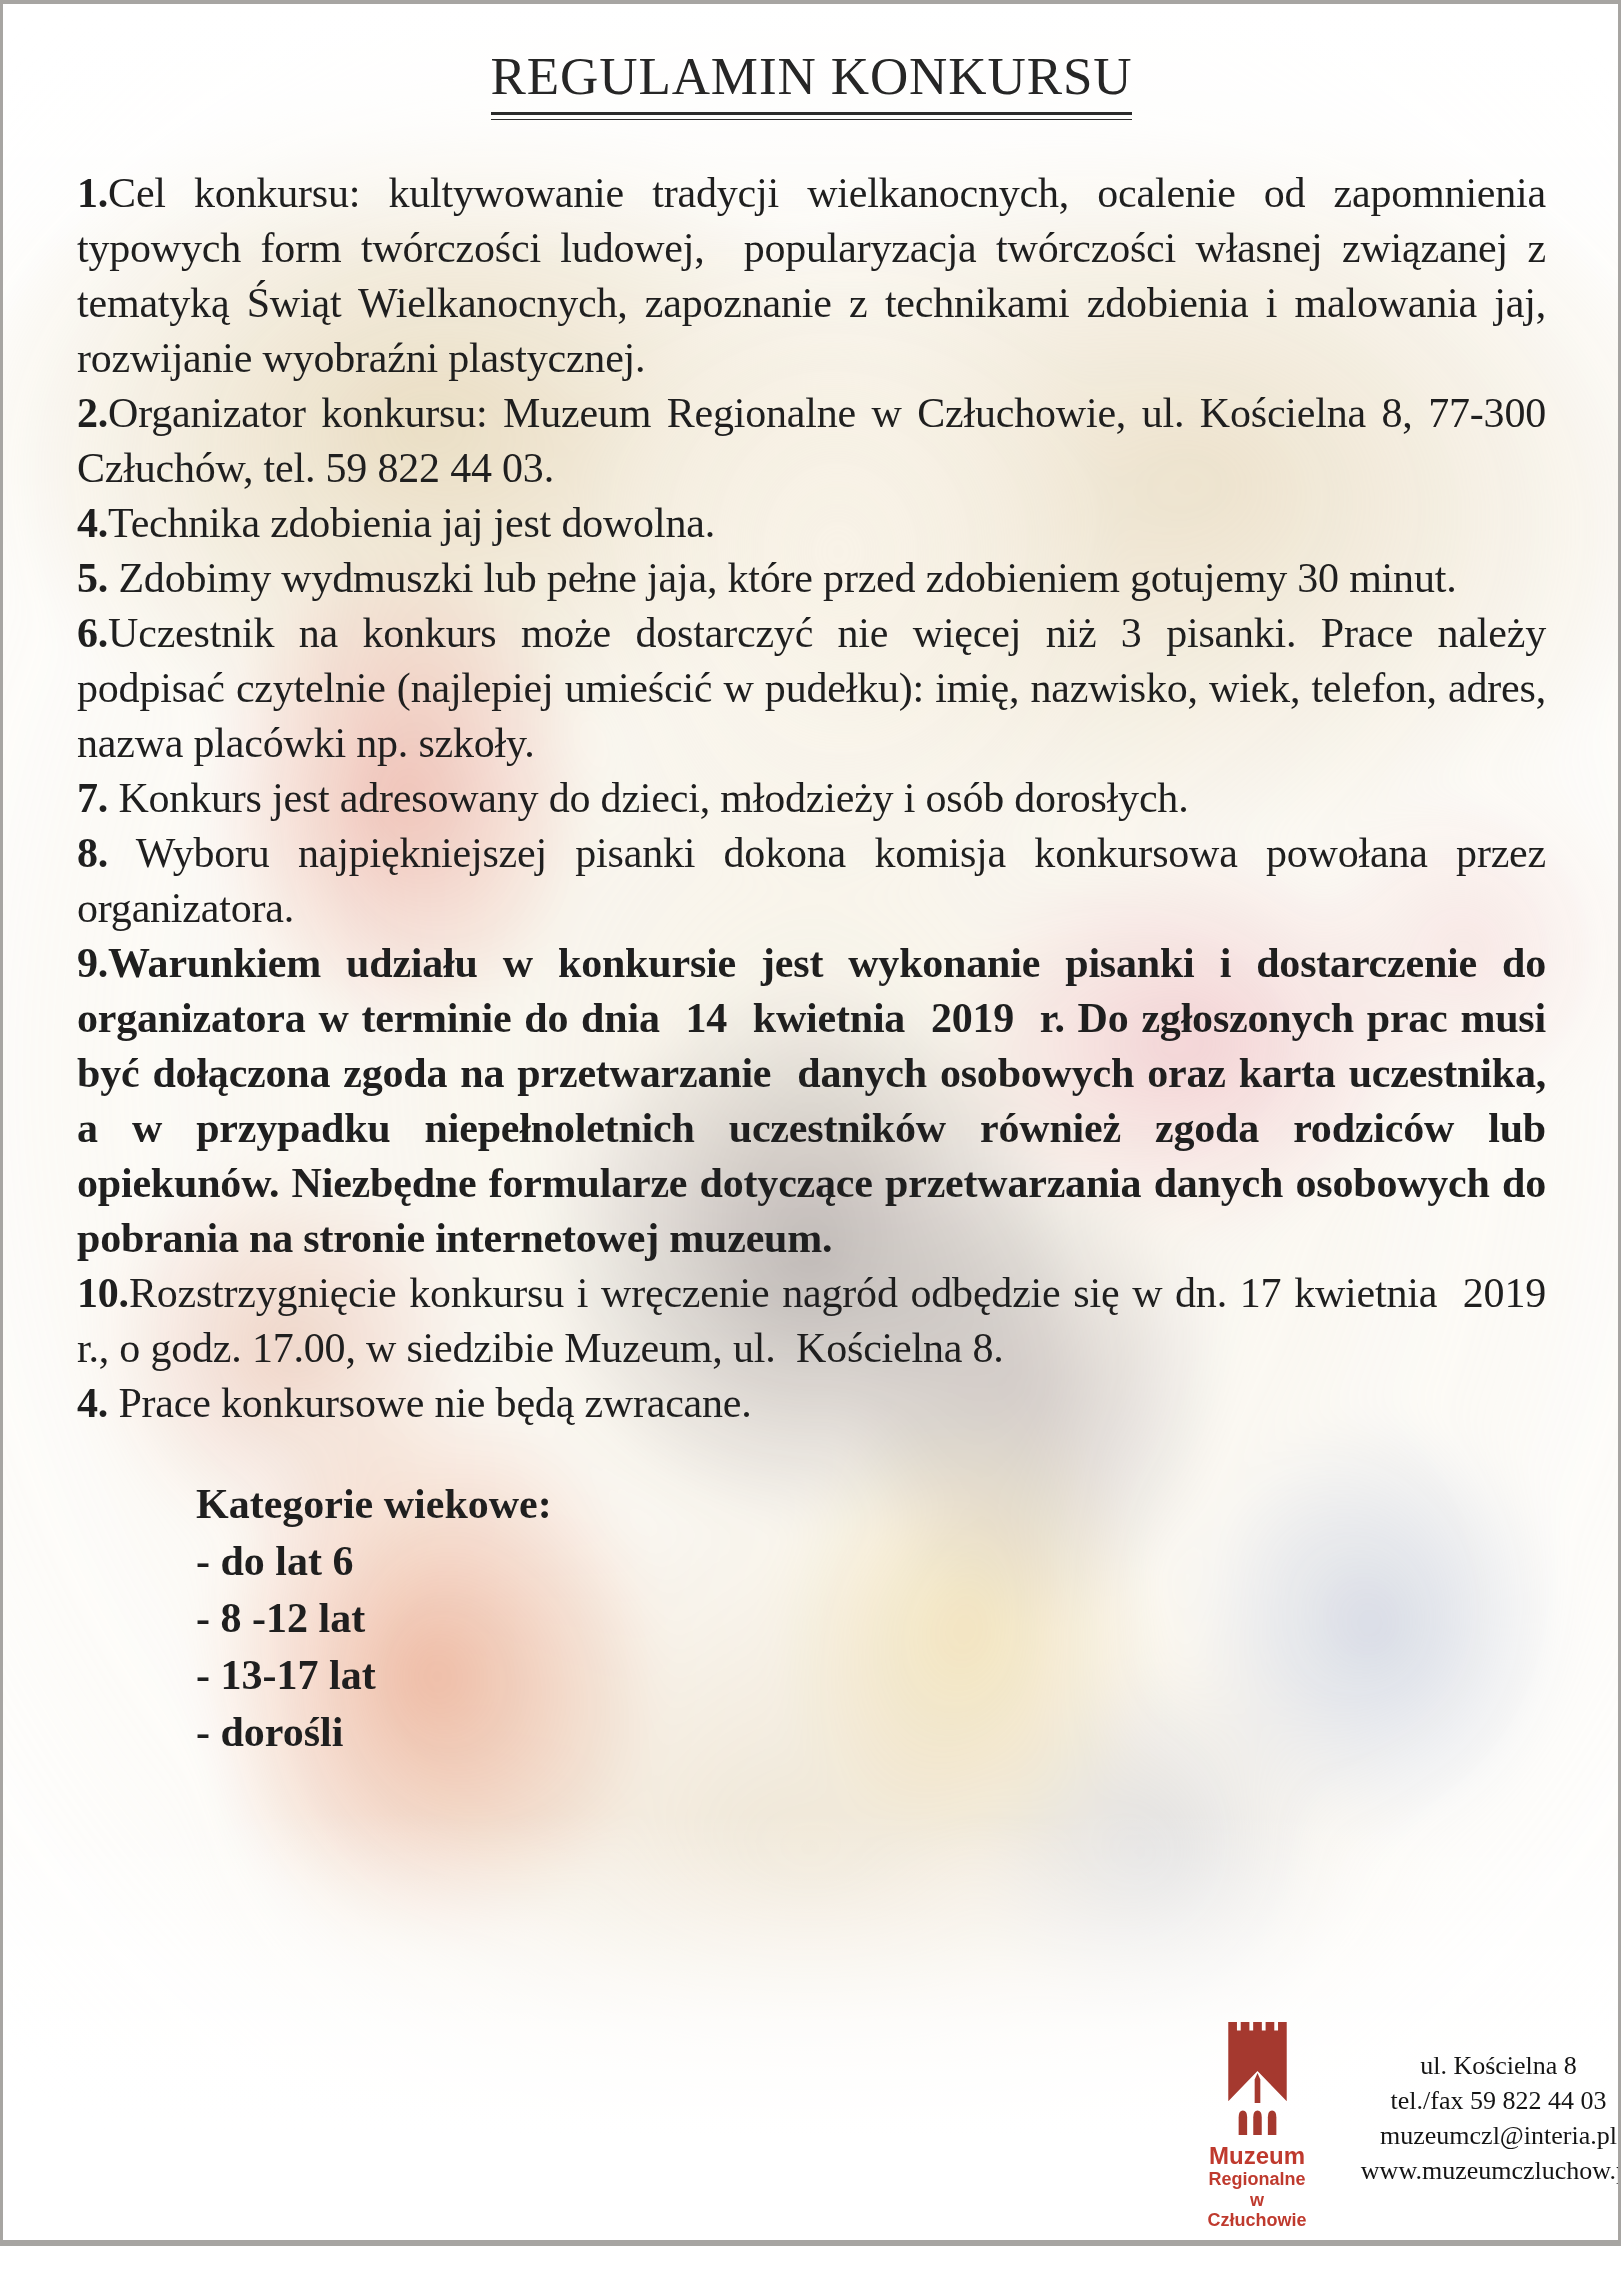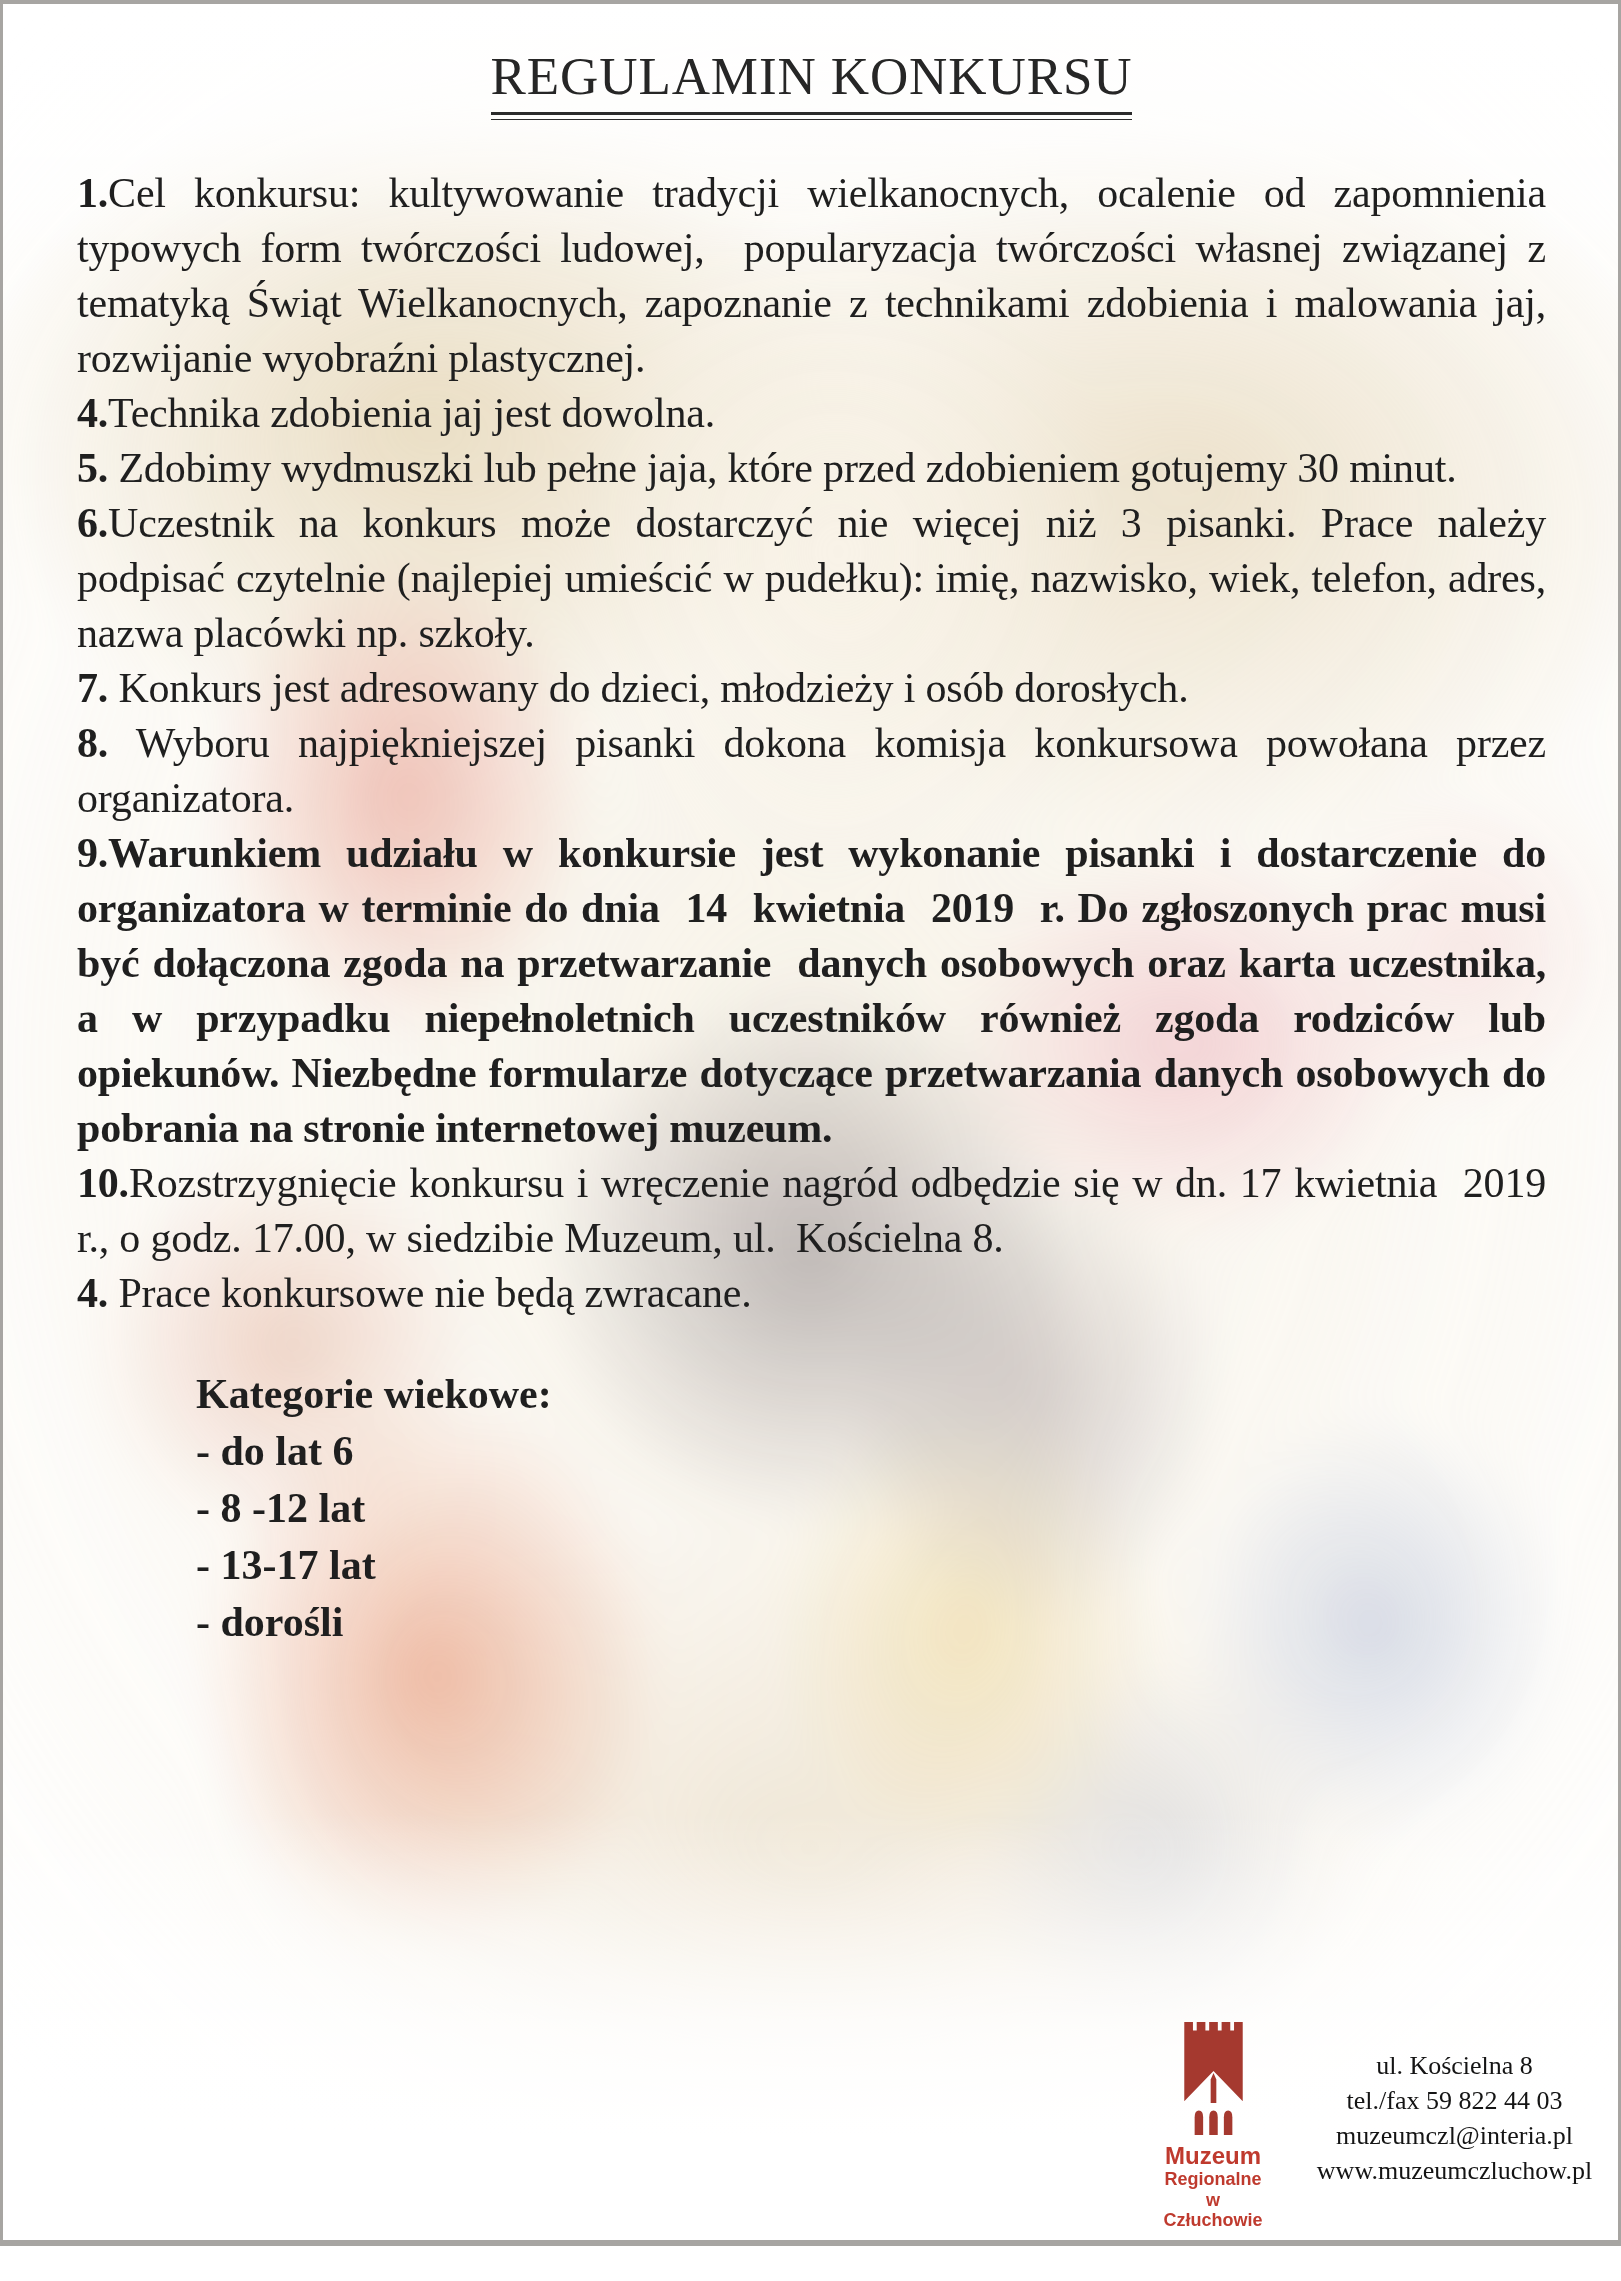--- a/index.html
+++ b/index.html
@@ -62,21 +62,21 @@
 
   .item { margin:0; font-size:42px; line-height:55px; text-align:justify; letter-spacing:-0.2px; }
   .item .txt { white-space:pre-wrap; }
   .item .num { font-weight:700; }
   .item.bold { font-weight:700; }
 
   .categories { margin:45px 0 0 119px; font-weight:700; font-size:42px; line-height:57px; }
   .categories p { margin:0; }
 
   .footer { position:absolute; left:1156px; top:2018px; display:flex; gap:39px; align-items:flex-start; }
-  .logo-col { width:108px; display:flex; flex-direction:column; align-items:center; }
+  .logo-col { width:108px; display:flex; flex-direction:column; align-items:center;margin-left:44px; }
   .logo-name { margin-top:5.6px; text-align:center; color:#bf3a2e;
                font-family:"Liberation Sans", sans-serif; font-weight:700; line-height:1.12; }
   .logo-name .l1 { font-size:24px; }
   .logo-name .l2, .logo-name .l3 { font-size:18px; }
   .contact { width:297px; padding-top:26px; text-align:center;
              font-size:26px; line-height:35px; color:#141414; }
   .contact div { white-space:nowrap; }
 </style>
 </head>
 <body>
@@ -85,20 +85,21 @@
   <div class="watermark"></div>
   <div class="watermark-fade"></div>
 
   <div class="content">
     <h1 class="doc-title">
       <span class="title-inner">REGULAMIN KONKURSU</span>
     </h1>
 
     <div id="regulations">
         <p class="item"><b class="num">1.</b><span class="txt">Cel konkursu: kultywowanie tradycji wielkanocnych, ocalenie od zapomnienia typowych form twórczości ludowej,  popularyzacja twórczości własnej związanej z tematyką Świąt Wielkanocnych, zapoznanie z technikami zdobienia i malowania jaj,  rozwijanie wyobraźni plastycznej.</span></p>
+        <p class="item"><b class="num">2.</b><span class="txt">Organizator konkursu: Muzeum Regionalne w Człuchowie, ul. Kościelna 8, 77-300 Człuchów, tel. 59 822 44 03.</span></p>
         <p class="item"><b class="num">4.</b><span class="txt">Technika zdobienia jaj jest dowolna.</span></p>
         <p class="item"><b class="num">5.</b><span class="txt"> Zdobimy wydmuszki lub pełne jaja, które przed zdobieniem gotujemy 30 minut.</span></p>
         <p class="item"><b class="num">6.</b><span class="txt">Uczestnik na konkurs może dostarczyć nie więcej niż 3 pisanki. Prace należy podpisać czytelnie (najlepiej umieścić w pudełku): imię, nazwisko, wiek, telefon, adres, nazwa placówki np. szkoły.</span></p>
         <p class="item"><b class="num">7.</b><span class="txt"> Konkurs jest adresowany do dzieci, młodzieży i osób dorosłych.</span></p>
         <p class="item"><b class="num">8.</b><span class="txt"> Wyboru najpiękniejszej pisanki dokona komisja konkursowa powołana przez organizatora.</span></p>
         <p class="item bold"><b class="num">9.</b><span class="txt">Warunkiem udziału w konkursie jest wykonanie pisanki i dostarczenie do organizatora w terminie do dnia  14  kwietnia  2019  r. Do zgłoszonych prac musi być dołączona zgoda na przetwarzanie  danych osobowych oraz karta uczestnika, a w przypadku niepełnoletnich uczestników również zgoda rodziców lub opiekunów. Niezbędne formularze dotyczące przetwarzania danych osobowych do pobrania na stronie internetowej muzeum.</span></p>
         <p class="item"><b class="num">10.</b><span class="txt">Rozstrzygnięcie konkursu i wręczenie nagród odbędzie się w dn. 17 kwietnia  2019 r., o godz. 17.00, w siedzibie Muzeum, ul.  Kościelna 8.</span></p>
         <p class="item"><b class="num">4.</b><span class="txt"> Prace konkursowe nie będą zwracane.</span></p>
       </div>
 

